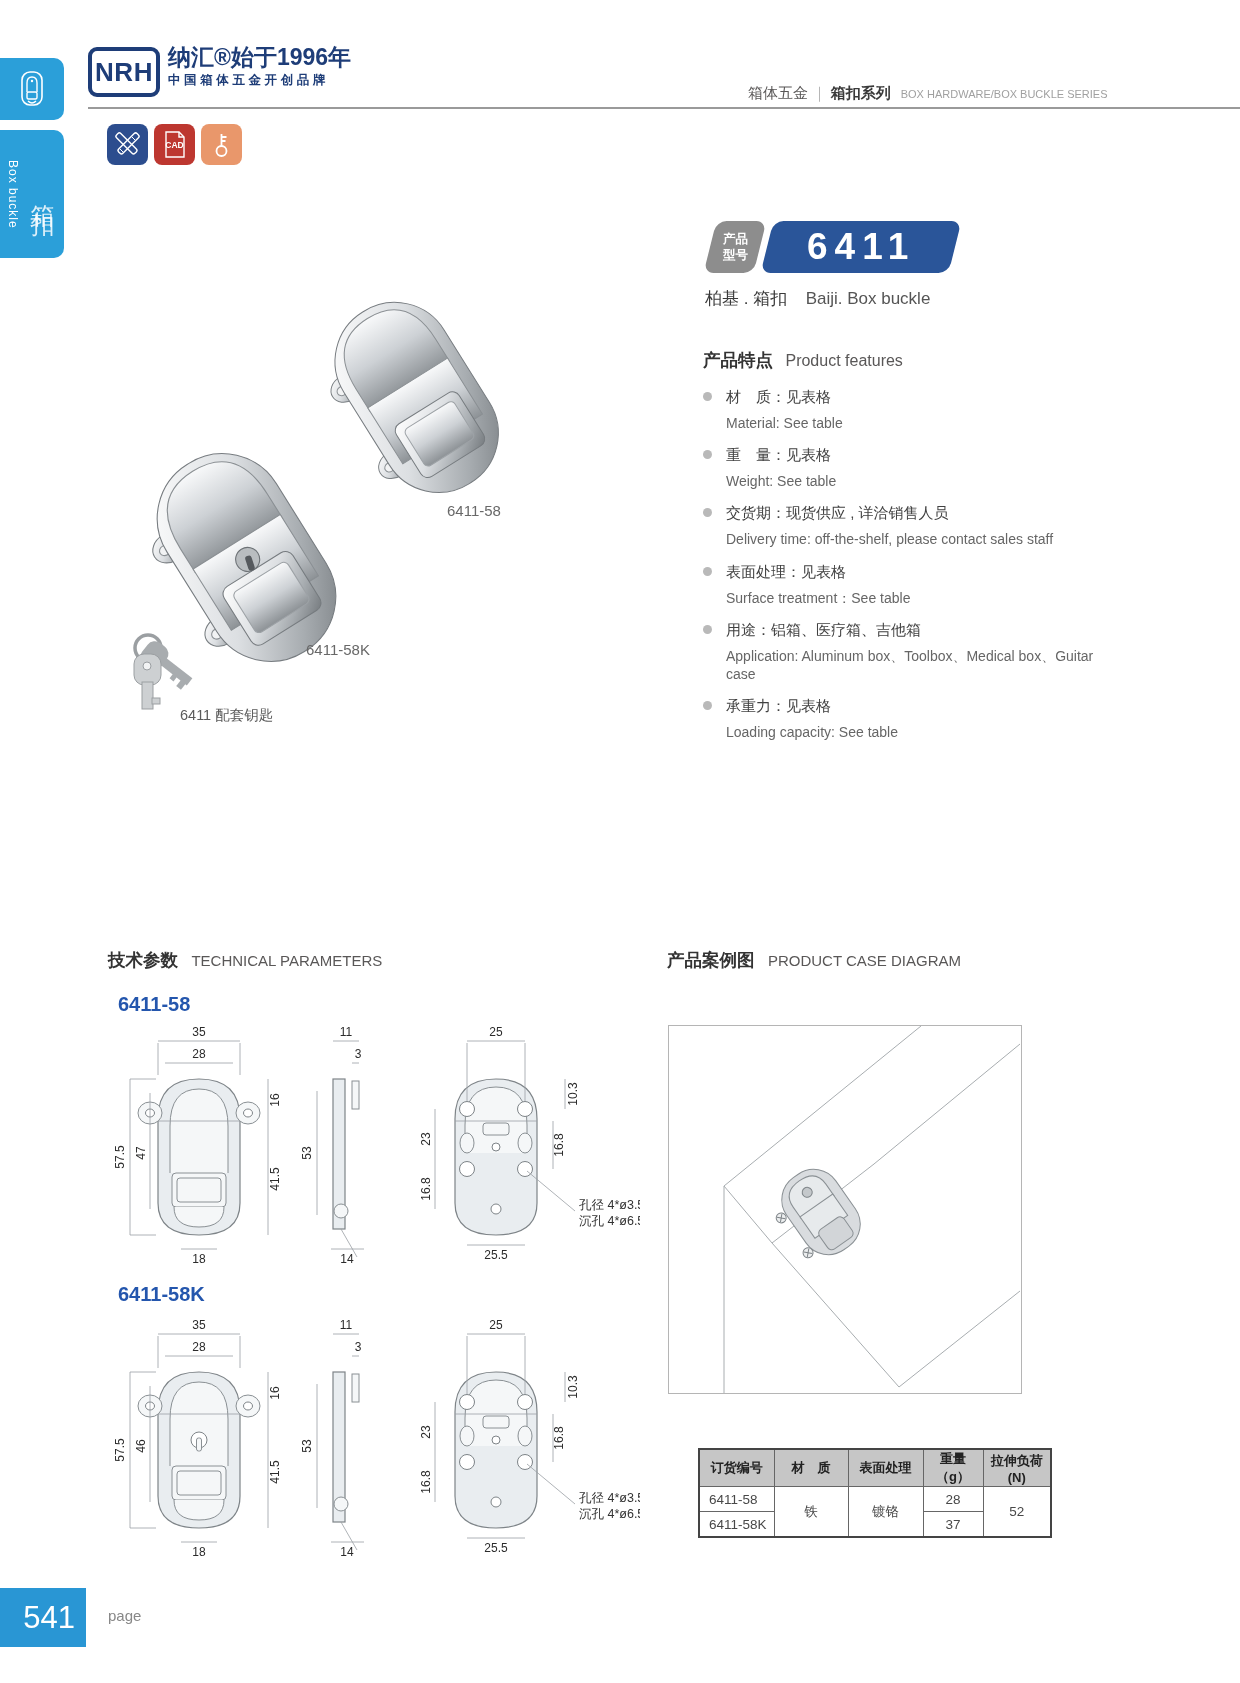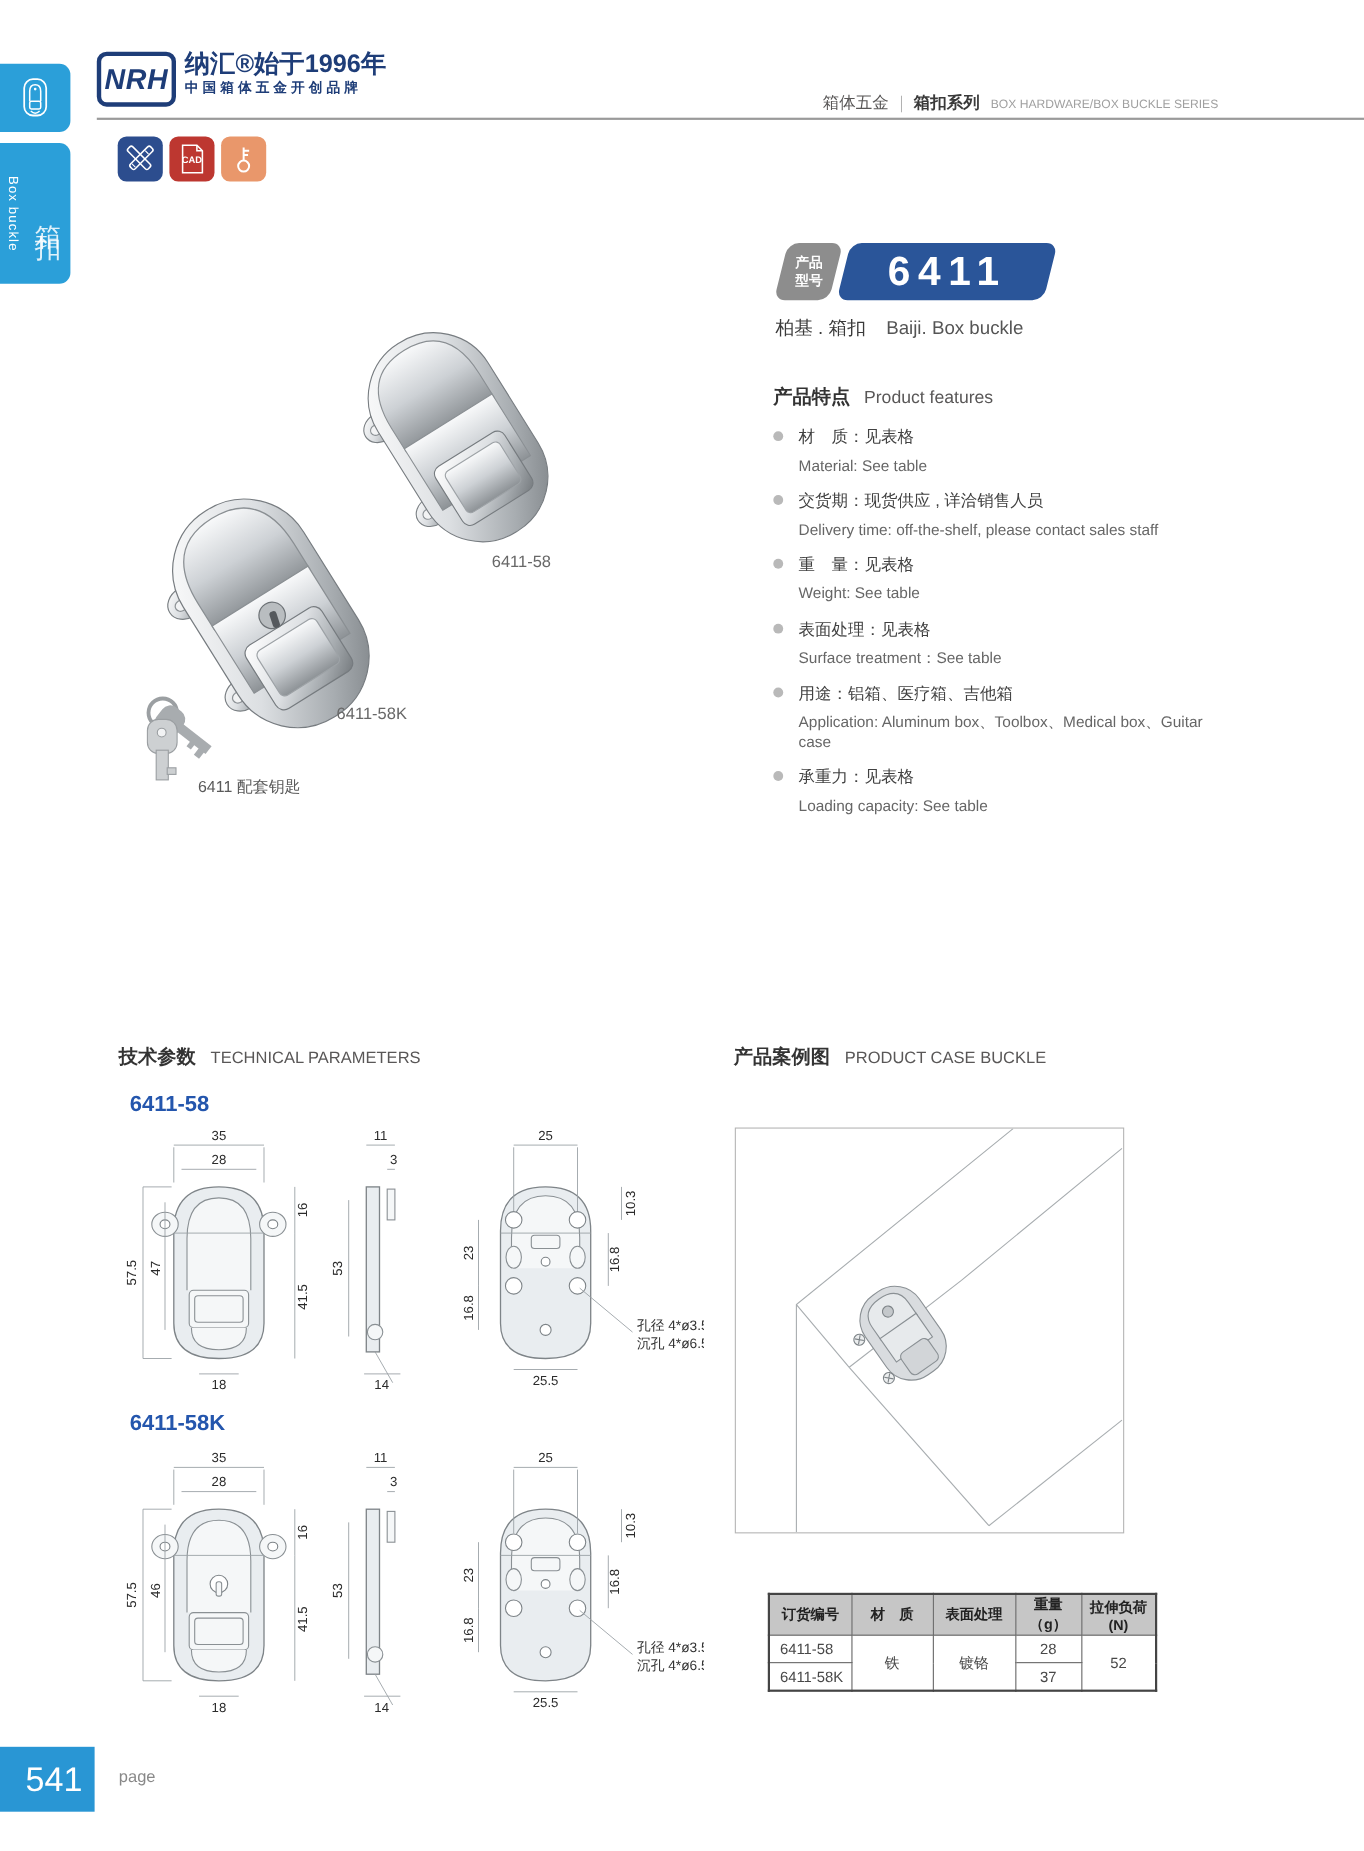--- a/index.html
+++ b/index.html
@@ -7,21 +7,21 @@
         font-family:"Liberation Sans",sans-serif;color:#333;}
   
   .side-tab{position:absolute;left:0;width:64px;background:#2b9fd9;border-radius:0 10px 10px 0;}
   .side-tab1{top:58px;height:62px;display:flex;align-items:center;justify-content:center;}
   .side-tab2{top:130px;height:128px;display:flex;align-items:center;justify-content:center;gap:7px;}
   .v-en{writing-mode:vertical-rl;font-size:12px;color:#ffffff;letter-spacing:1px;}
   .v-zh{writing-mode:vertical-rl;font-size:24px;color:rgba(255,255,255,.85);letter-spacing:8px;}
   
   .logo-box{position:absolute;left:88px;top:47px;width:64px;height:42px;border:4px solid #1e3d78;
             border-radius:9px;display:flex;align-items:center;justify-content:center;}
-  .logo-text{font-size:26px;font-weight:bold;color:#1e3d78;letter-spacing:0.5px;font-style:italic;}
+  .logo-text{font-size:26px;font-weight:bold;color:#1e3d78;letter-spacing:0.5px;}
   .brand{position:absolute;left:168px;top:44px;line-height:1.15;}
   .brand-l1{font-size:23px;font-weight:bold;color:#1e3d78;}
   .brand-l2{font-size:12.5px;font-weight:bold;color:#1e3d78;letter-spacing:3.6px;margin-top:3px;}
   .hdr-right{position:absolute;top:84px;left:748px;white-space:nowrap;}
   .hdr-cat{font-size:15px;color:#595757;}
   .hdr-sep{font-size:15px;color:#b0b0b0;margin:0 4px;}
   .hdr-series{font-size:15px;font-weight:bold;color:#3a3a3a;}
   .hdr-en{font-size:11px;color:#a0a0a0;margin-left:10px;}
   .hdr-line{position:absolute;left:88px;top:107px;width:1152px;height:2px;background:#9a9a9a;}
   
@@ -242,27 +242,27 @@
       <span class="zh">产品特点</span>
       <span class="en">Product features</span>
     </div>
     <div class="f-item">
       <span class="f-dot"></span>
       <div class="f-zh">材　质：见表格</div>
       <div class="f-en">Material: See table</div>
     </div>
     <div class="f-item">
       <span class="f-dot"></span>
+      <div class="f-zh">重　量：见表格</div>
+      <div class="f-en">Weight: See table</div>
+    </div>
+    <div class="f-item">
+      <span class="f-dot"></span>
       <div class="f-zh">交货期：现货供应 , 详洽销售人员</div>
       <div class="f-en">Delivery time: off-the-shelf, please contact sales staff</div>
-    </div>
-    <div class="f-item">
-      <span class="f-dot"></span>
-      <div class="f-zh">重　量：见表格</div>
-      <div class="f-en">Weight: See table</div>
     </div>
     <div class="f-item">
       <span class="f-dot"></span>
       <div class="f-zh">表面处理：见表格</div>
       <div class="f-en">Surface treatment：See table</div>
     </div>
     <div class="f-item">
       <span class="f-dot"></span>
       <div class="f-zh">用途：铝箱、医疗箱、吉他箱</div>
       <div class="f-en">Application: Aluminum box、Toolbox、Medical box、Guitar case</div>
@@ -273,21 +273,21 @@
       <div class="f-en">Loading capacity: See table</div>
     </div>
   </div>
 
   <div class="sec-title tp-title">
     <span class="zh">技术参数</span>
     <span class="en">TECHNICAL PARAMETERS</span>
   </div>
   <div class="sec-title cd-title">
     <span class="zh">产品案例图</span>
-    <span class="en">PRODUCT CASE BUCKLE</span>
+    <span class="en">PRODUCT CASE DIAGRAM</span>
   </div>
 
   <div class="model-lbl model-1">6411-58</div>
   <div class="model-lbl model-2">6411-58K</div>
 
   <svg class="tech-svg tech-1" width="540" height="250" viewBox="0 0 540 250">
     <g transform="translate(14,6)">
       <path class="shape" d="M44,98 Q44,58 85,58 Q126,58 126,98 L126,182 Q126,214 85,214 Q44,214 44,182 Z"></path>
       <ellipse class="shape2" cx="36" cy="92" rx="12" ry="11"></ellipse>
         <ellipse class="hole" cx="36" cy="92" rx="4.5" ry="4"></ellipse>

